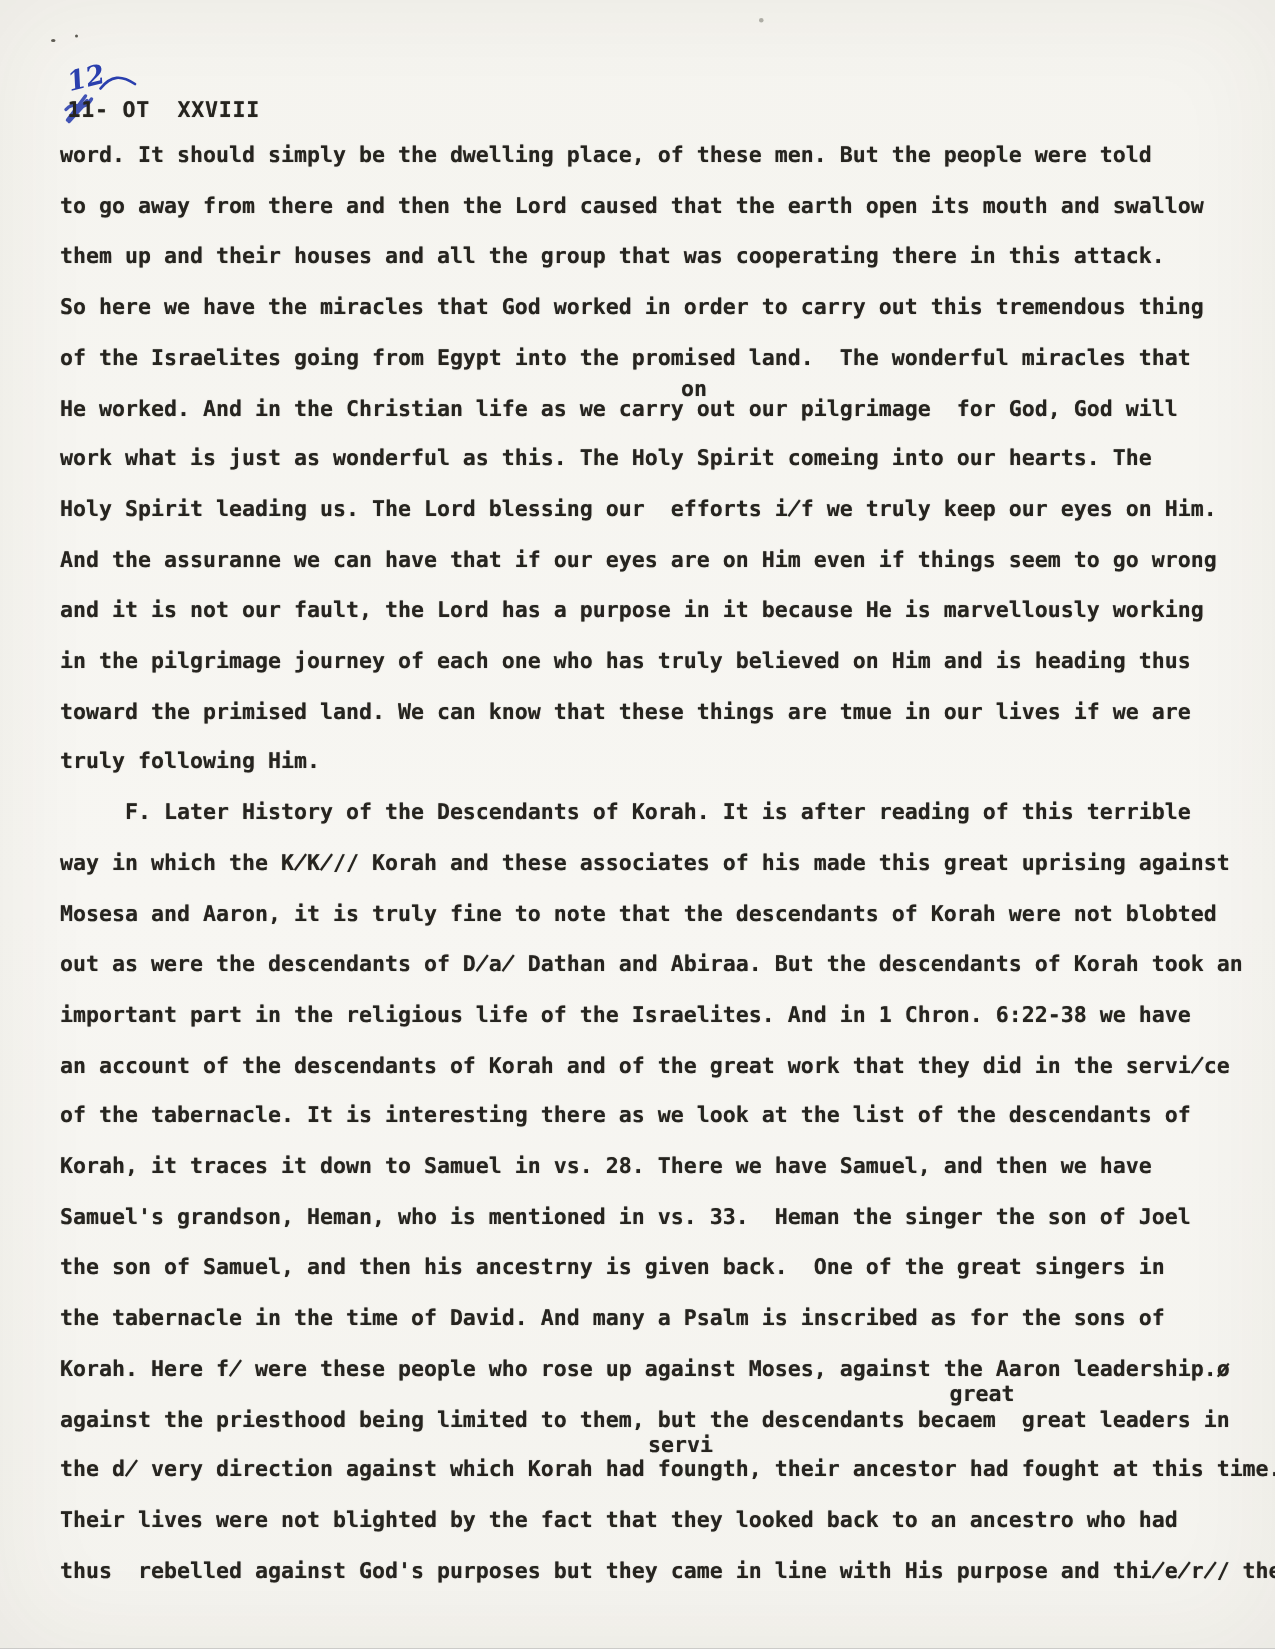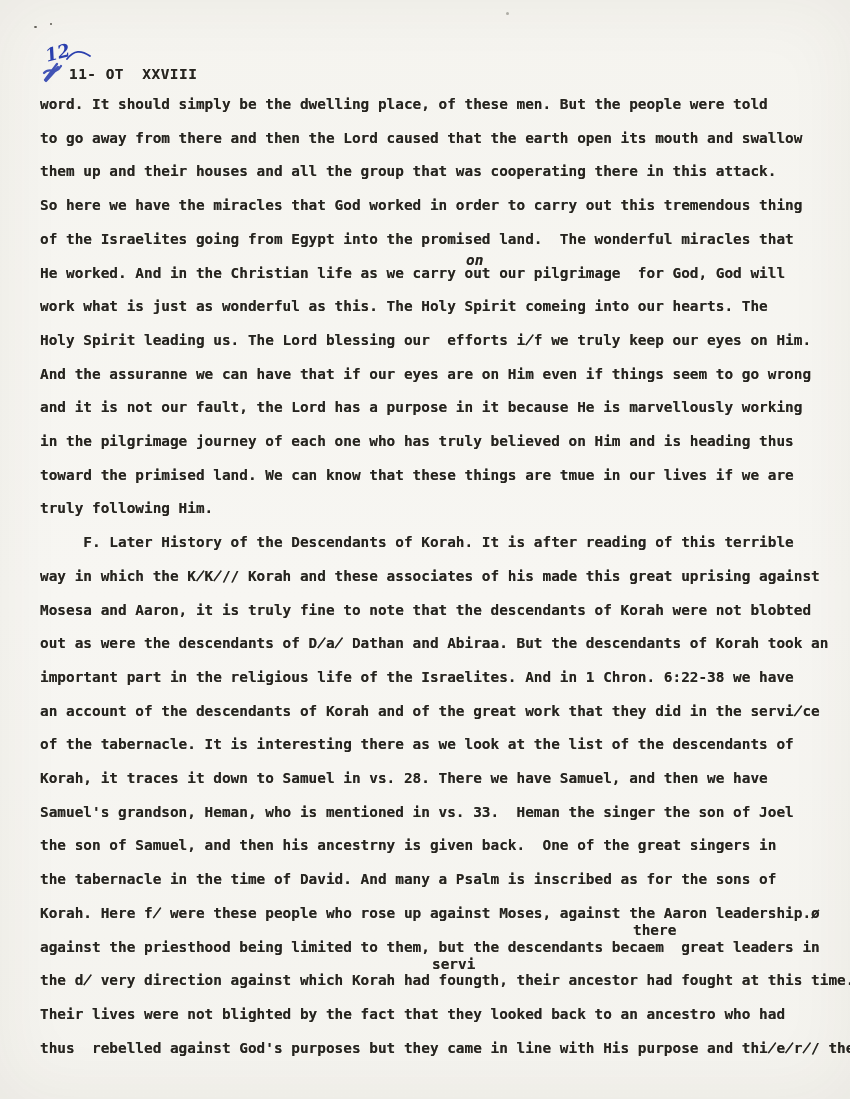--- a/index.html
+++ b/index.html
@@ -13,21 +13,21 @@
   }
   .typed{
     color:var(--ink,#26241f);
     font-weight:bold;
     font-size:14.4px;
     white-space:pre;
     text-shadow:0 0 0.6px rgba(38,36,31,0.55);
   }
   .body-text{position:absolute;left:40px;top:88px;}
   .line{line-height:33.7px;}
-  .typed-header{position:absolute;left:45px;top:66px;letter-spacing:0.5px;margin-left:24px;}
+  .typed-header{position:absolute;left:45px;top:66px;letter-spacing:0.5px;}
   .insertion{position:absolute;}
   .pen{color:var(--pen,#2a3fae);}
   .hand-number{
     position:absolute;left:45px;top:42px;
     font-family:"DejaVu Serif",serif;font-style:italic;
     font-size:18px;font-weight:bold;
     transform:rotate(-14deg);
   }
   .speck{position:absolute;background:#5d5a52;border-radius:50%;}
   svg{position:absolute;overflow:visible;}
@@ -82,17 +82,17 @@
     <div class="typed line">Samuel's grandson, Heman, who is mentioned in vs. 33.  Heman the singer the son of Joel</div>
     <div class="typed line">the son of Samuel, and then his ancestrny is given back.  One of the great singers in</div>
     <div class="typed line">the tabernacle in the time of David. And many a Psalm is inscribed as for the sons of</div>
     <div class="typed line">Korah. Here f̸ were these people who rose up against Moses, against the Aaron leadership.ø</div>
     <div class="typed line">against the priesthood being limited to them, but the descendants becaem  great leaders in</div>
     <div class="typed line">the d̸ very direction against which Korah had foungth, their ancestor had fought at this time.</div>
     <div class="typed line">Their lives were not blighted by the fact that they looked back to an ancestro who had</div>
     <div class="typed line">thus  rebelled against God's purposes but they came in line with His purpose and thi̸e̸r̸/ their</div>
   </div>
 
-  <div class="typed insertion" style="left:466px;top:252px;font-style:italic;">on</div>
-  <div class="typed insertion" style="left:633px;top:922px;">there</div>
+  <div class="typed insertion" style="left:454px;top:252px;">on</div>
+  <div class="typed insertion" style="left:633px;top:922px;">great</div>
   <div class="typed insertion" style="left:432px;top:956px;">servi</div>
 
 </div>
 
 </body></html>

